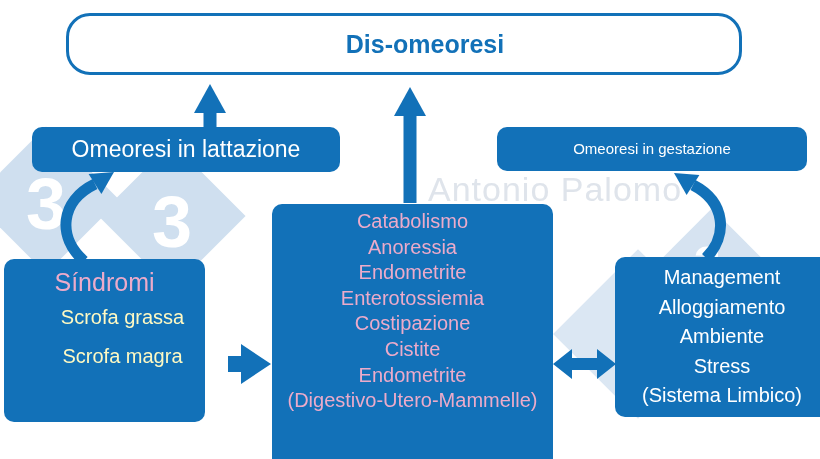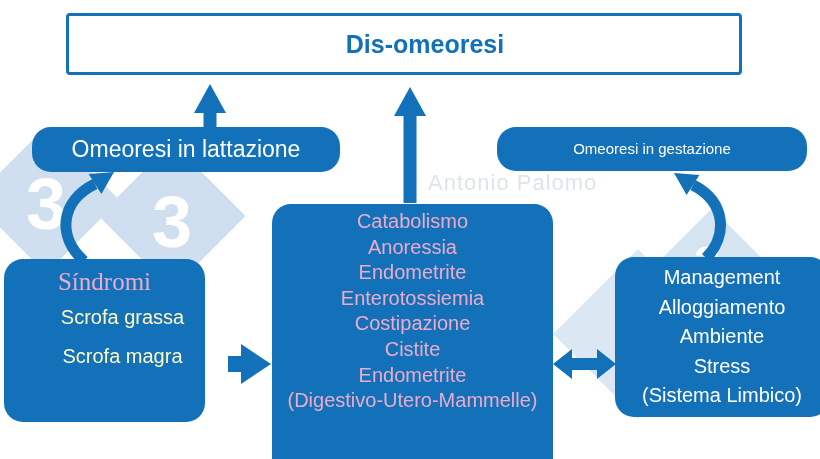--- a/index.html
+++ b/index.html
@@ -6,44 +6,44 @@
   .canvas {
     position:relative; width:820px; height:459px; background:#ffffff;
     font-family:"Liberation Sans", sans-serif; overflow:hidden;
     --blue:#1271b8; --pink:#ecabca;
   }
   
   .wm-diamond { position:absolute; transform:rotate(45deg); z-index:1; }
   .wm-3 { position:absolute; z-index:1; color:#ffffff; font-weight:bold; }
   .wm-author {
     position:absolute; left:428px; top:170px; z-index:1;
-    font-size:22px; color:#dfe4eb; letter-spacing:1px; white-space:nowrap;
+    font-size:34px; color:#dfe4eb; letter-spacing:1px; white-space:nowrap;
   }
   
   .arrow-layer { position:absolute; left:0; top:0; z-index:2; }
   
   .box {
     position:absolute; z-index:3; background:var(--blue); color:#ffffff;
-    border-radius:19px; text-align:center; box-sizing:border-box;
+    border-radius:10px; text-align:center; box-sizing:border-box;
   }
   .title-box {
     position:absolute; z-index:3; left:66px; top:13px; width:676px; height:62px;
-    background:#ffffff; border:3.5px solid var(--blue); border-radius:4px;
+    background:#ffffff; border:3.5px solid var(--blue); border-radius:24px;
     box-sizing:border-box; display:flex; align-items:center; justify-content:center;
     color:var(--blue); font-weight:bold; font-size:25px;padding-left:42px;
   }
   .lact-box { left:32px;  top:127px; width:308px; height:45px; font-size:23px; line-height:45px; }
   .gest-box { left:497px; top:127px; width:310px; height:44px; font-size:15px; line-height:44px; }
   .center-box {
     left:272px; top:204px; width:281px; height:308px;
     font-size:20px; line-height:25.6px; padding-top:5px; color:var(--pink);
   }
   .center-box div { white-space:nowrap; }
   .left-box { left:4px; top:259px; width:201px; height:163px; padding-top:7px; }
-  .left-box .pink-line { color:var(--pink); font-size:25px; line-height:32px;font-family:Liberation Serif, serif; }
+  .left-box .pink-line { color:var(--pink); font-size:25px; line-height:32px; }
   .left-box .white-line { color:#fef9c3; font-size:20px; line-height:39px;margin-left:36px; }
   .right-box { left:615px; top:257px; width:214px; height:160px; padding-top:6px;
                font-size:20px; line-height:29.5px; }
 </style>
 </head>
 <body>
 
 <div class="canvas">
 
   <div class="wm-diamond" style="left:-6px; top:148px; width:104px; height:104px; background:#cfdfef;"></div>

